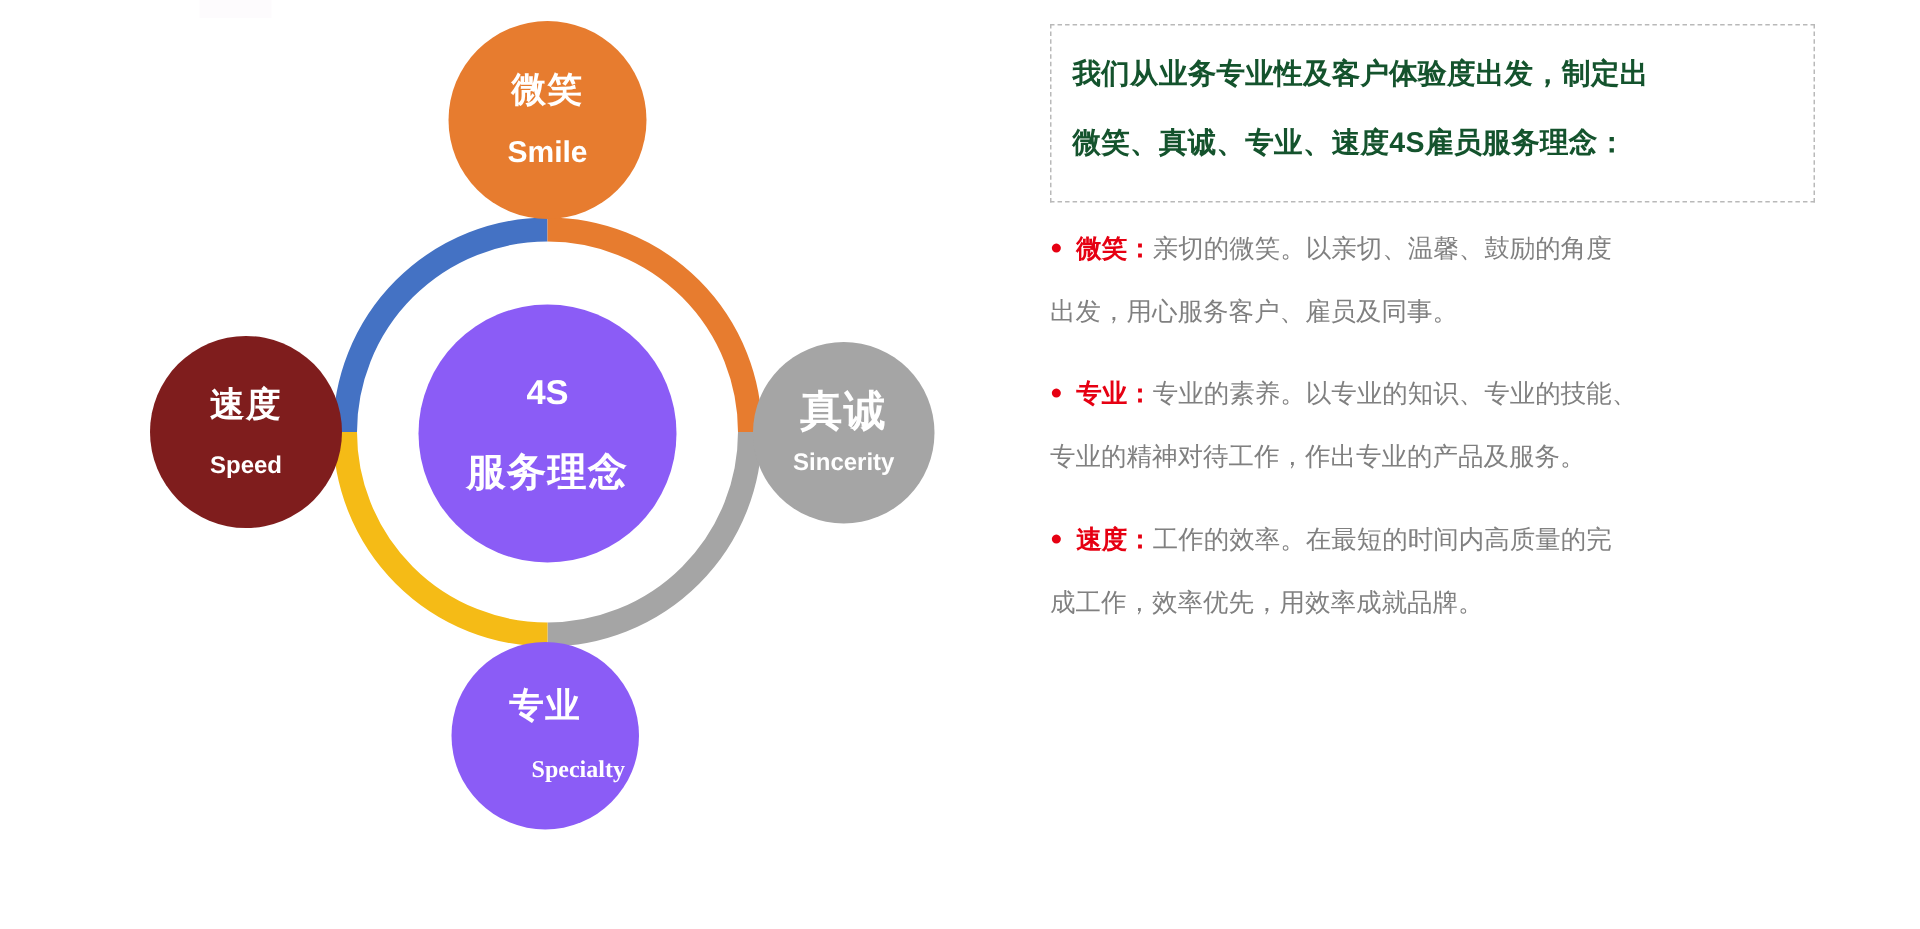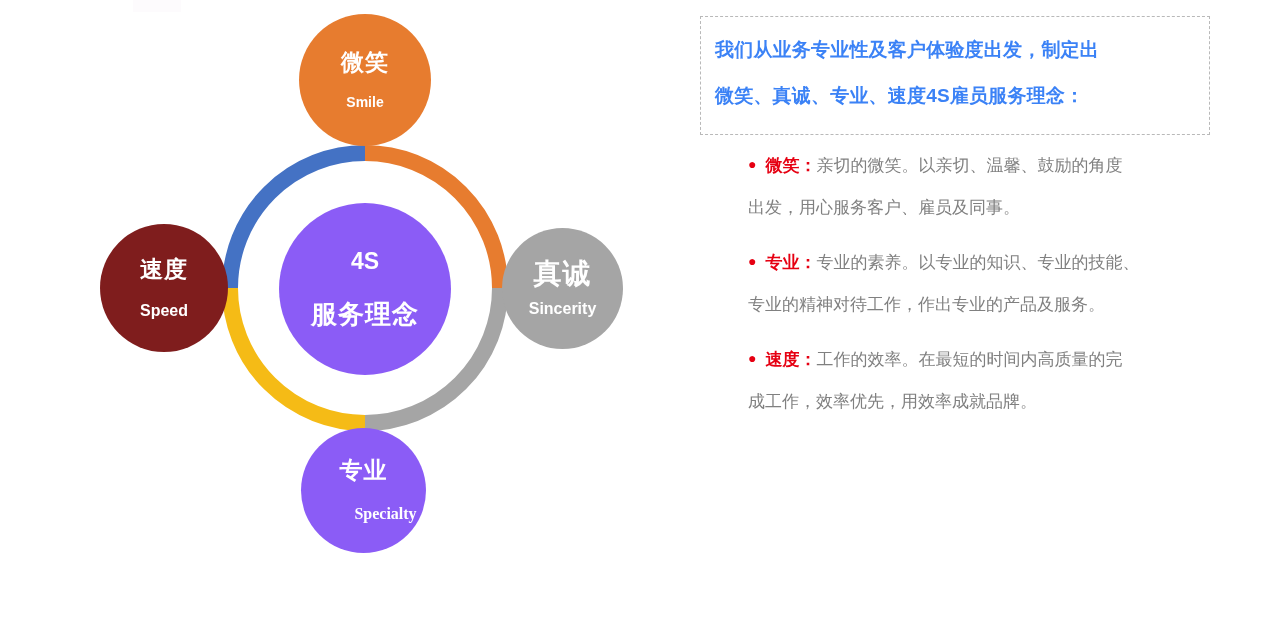--- a/index.html
+++ b/index.html
@@ -36,21 +36,21 @@
   .node .en{
     font-weight:bold;
     line-height:1.05;
   }
 
   #node-smile{
     left:299px;top:14px;width:132px;height:132px;
     background:#E77C2F;
   }
   #node-smile .cn{font-size:23px;margin-bottom:13px;}
-  #node-smile .en{font-size:14px;}
+  #node-smile .en{font-size:20px;}
 
   #node-sincerity{
     left:502px;top:228px;width:121px;height:121px;
     background:#A5A5A5;
   }
   #node-sincerity .cn{font-size:28px;margin-bottom:5px;}
   #node-sincerity .en{font-size:16px;}
 
   #node-specialty{
     left:301px;top:428px;width:125px;height:125px;
@@ -77,36 +77,35 @@
   #panel{position:absolute;left:690px;top:0;width:590px;height:619px;}
 
   #intro-box{
     position:absolute;left:10px;top:16px;
     width:510px;height:119px;
     border:1px dashed #b9b9b9;
     box-sizing:border-box;
     padding:10px 14px 0 14px;
   }
   #intro-box .line{
-    color:#3b82f6;
+    color:#14532d;
     font-size:19px;
     font-weight:bold;
     line-height:46px;
     white-space:nowrap;
     letter-spacing:.2px;
   }
 
   #bullets{position:absolute;left:10px;top:145px;width:545px;}
   .bullet{margin-bottom:14px;position:relative;padding-left:0;}
   .bullet .ln{
     font-size:17px;
     line-height:41px;
     color:#808080;
     white-space:nowrap;
-    margin-left:48px;
   }
   .bullet .marker{
     color:#e60012;
     font-size:14px;
     margin-right:9px;
     position:relative;
     top:-2px;
   }
   .bullet .label{
     color:#e60012;

